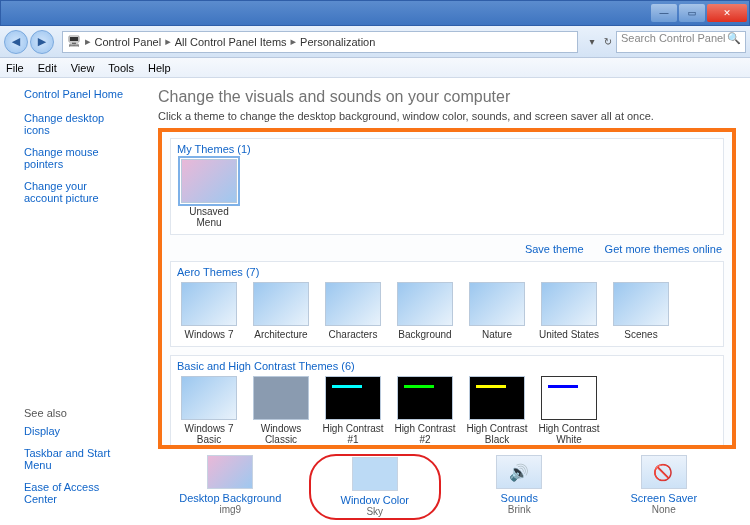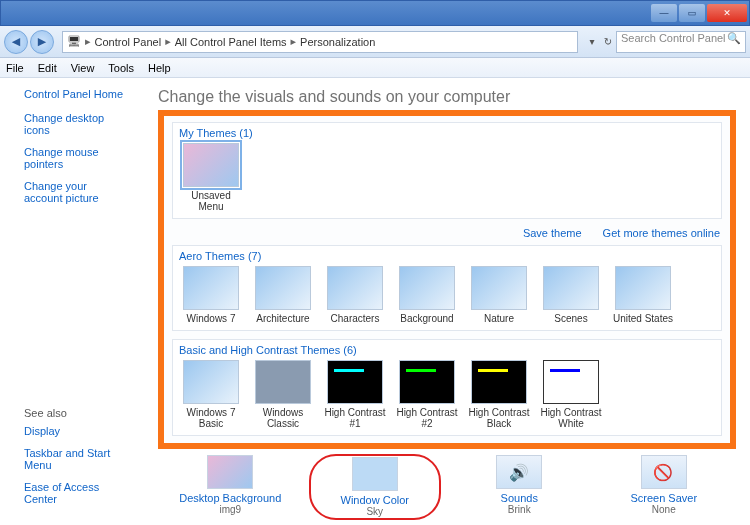--- a/index.html
+++ b/index.html
@@ -25,21 +25,21 @@
 .sidebar { width: 150px; background: #fff; padding: 10px 24px; font-size: 11px; display: flex; flex-direction: column; }
 .sidehome { color: #1064c8; margin-bottom: 12px; }
 .sidelink { color: #1064c8; margin-bottom: 10px; cursor: pointer; }
 .sidespacer { flex: 1; }
 .sidealso { color: #555; margin-bottom: 6px; }
 
 .main { flex: 1; background: #fff; padding: 10px 14px 4px 8px; font-size: 11px; display: flex; flex-direction: column; }
 .heading { color: #737373; font-size: 16px; margin-bottom: 4px; }
 .sub { color: #444; margin-bottom: 6px; }
 
-.panel { flex: 1; border: 6px solid #f97316; background: #fcfdfe; overflow-y: auto; padding: 6px 8px; }
+.panel { flex: 1; border: 4px solid #f97316; background: #fcfdfe; overflow-y: auto; padding: 6px 8px; }
 .group { border: 1px solid #e0e6ee; margin-bottom: 8px; padding: 4px 6px 6px; background: #fff; }
 .grouptitle { color: #1064c8; font-size: 11px; margin-bottom: 4px; }
 .grouprow { display: flex; flex-wrap: wrap; gap: 6px 8px; }
 .theme { width: 64px; text-align: center; }
 .theme .thumb { width: 56px; height: 44px; background: linear-gradient(135deg,#9cc7ef,#e8f2fb); border: 1px solid #b9c9db; margin: 0 auto 3px; position: relative; }
 .theme .thumb.sel { outline: 2px solid #7eb1e8; outline-offset: 1px; background: linear-gradient(135deg,#e9b8d8,#9fc8ef); }
 .theme .thumb.classic { background: #8a9bb0; }
 .theme .thumb.hc1 { background:#000; }
 .theme .thumb.hc1::after{content:"";position:absolute;left:6px;top:8px;width:30px;height:3px;background:#0ff;}
 .theme .thumb.hc2 { background:#000; }
@@ -108,20 +108,21 @@
     <div class="sidelink">Change your account picture</div>
     <div class="sidespacer"></div>
     <div class="sidealso">See also</div>
     <div class="sidelink">Display</div>
     <div class="sidelink">Taskbar and Start Menu</div>
     <div class="sidelink">Ease of Access Center</div>
   </div>
 
   <div class="main">
     <div class="heading">Change the visuals and sounds on your computer</div>
+    <div class="sub">Click a theme to change the desktop background, window color, sounds, and screen saver all at once.</div>
 
     <div class="panel">
       <div class="group">
         <div class="grouptitle">My Themes (1)</div>
         <div class="grouprow">
           <div class="theme">
             <div class="thumb sel"></div>
             <div class="tlabel">Unsaved Menu</div>
           </div>
         </div>
@@ -150,25 +151,25 @@
           <div class="theme">
               <div class="thumb"></div>
               <div class="tlabel">Background</div>
             </div>
           <div class="theme">
               <div class="thumb"></div>
               <div class="tlabel">Nature</div>
             </div>
           <div class="theme">
               <div class="thumb"></div>
+              <div class="tlabel">United States</div>
+            </div>
+          <div class="theme">
+              <div class="thumb"></div>
               <div class="tlabel">Scenes</div>
-            </div>
-          <div class="theme">
-              <div class="thumb"></div>
-              <div class="tlabel">United States</div>
             </div>
         </div>
       </div>
 
       <div class="group">
         <div class="grouptitle">Basic and High Contrast Themes (6)</div>
         <div class="grouprow">
           <div class="theme">
               <div class="thumb"></div>
               <div class="tlabel">Windows 7 Basic</div>

